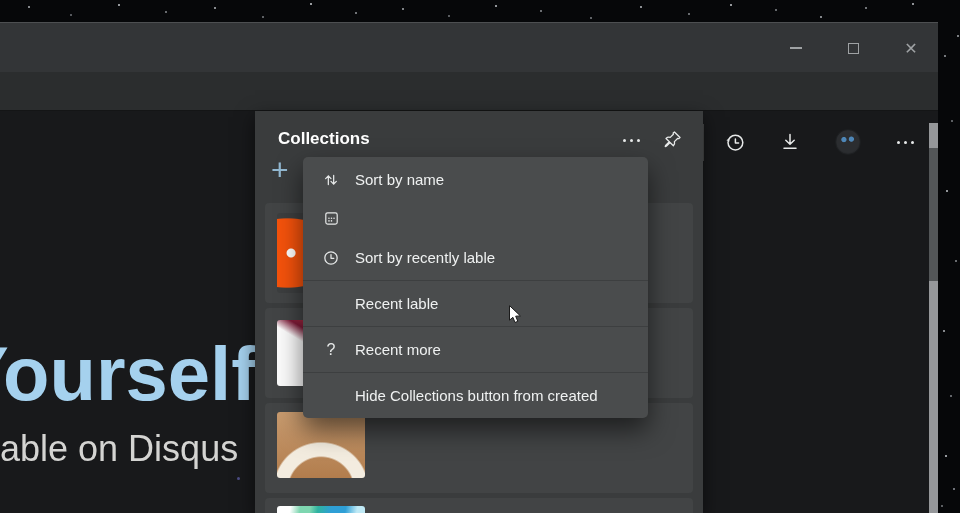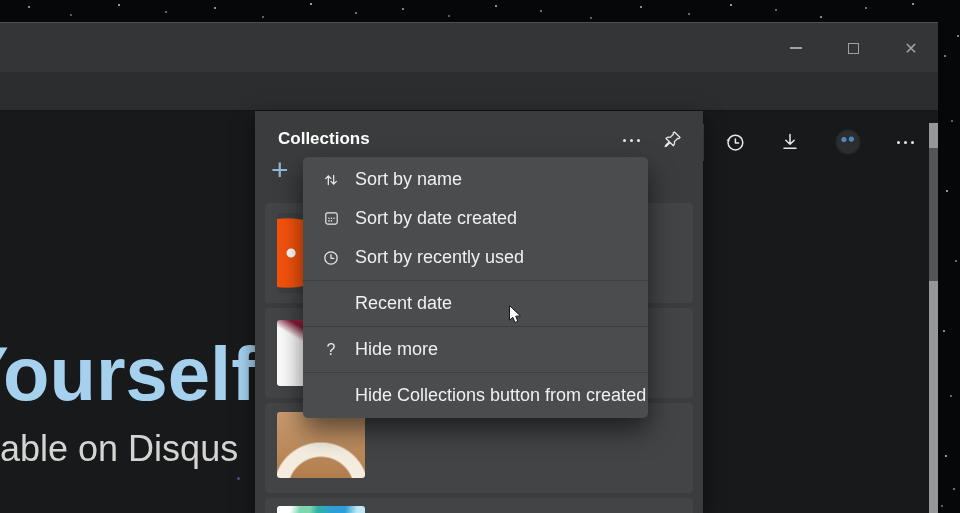--- a/index.html
+++ b/index.html
@@ -71,21 +71,21 @@
     background:radial-gradient(circle at 50% 118%,rgba(0,0,0,0) 36%,#f3ecdf 38% 52%,rgba(243,236,223,0) 54%),
                linear-gradient(180deg,#c89b6f,#b27d4d);}
   .thumb4{top:8px;width:88px;height:60px;
     background:linear-gradient(100deg,#ffffff 0 14%,#7ed6b0 24% 34%,#2fb3a0 42%,#2e9fd6 56% 70%,#bfe9f5 82%);}
   
   .menu{position:absolute;left:303px;top:157px;width:345px;background:#4a4c4d;border-radius:5px;
         padding:3px 0;box-shadow:0 12px 26px rgba(0,0,0,.55);z-index:20;box-sizing:border-box;}
   .mi{height:39px;display:flex;align-items:center;padding-left:16px;}
   .mi-ic{width:24px;display:flex;align-items:center;justify-content:center;margin-right:12px;
          color:#e7e9e9;font-size:16px;}
-  .mi-lb{font-size:18px;color:#eff1f1;}
+  .mi-lb{font-size:15px;color:#eff1f1;}
   .mi.hl{background:#5b5d5e;border-radius:3px;margin:0 3px;padding-left:13px;}
   .msep{height:1px;background:#3d3f40;margin:3px 0;}
   
   .cursor{position:absolute;left:504px;top:303px;z-index:30;}
   .ic-stroke{stroke:#e7e9e9;stroke-width:1.5;fill:none;stroke-linecap:round;stroke-linejoin:round;}
 </style>
 </head>
 <body>
 
 <div id="stage">
@@ -221,40 +221,39 @@
       <span class="mi-ic">
         <svg width="19" height="19" viewBox="0 0 24 24">
           <rect x="4.8" y="5" width="14.4" height="14" rx="2.4" class="ic-stroke"></rect>
           <circle cx="8.8" cy="11.6" r="1" fill="#e7e9e9"></circle>
             <circle cx="12" cy="11.6" r="1" fill="#e7e9e9"></circle>
           <circle cx="15.2" cy="11.6" r="1" fill="#e7e9e9"></circle>
             <circle cx="8.8" cy="15" r="1" fill="#e7e9e9"></circle>
           <circle cx="12" cy="15" r="1" fill="#e7e9e9"></circle>
         </svg>
       </span>
-      <span class="mi-lb">Sort by date created</span>
     </div>
     <div class="mi">
       <span class="mi-ic">
         <svg width="20" height="20" viewBox="0 0 24 24">
           <circle cx="12" cy="12" r="7.4" class="ic-stroke"></circle>
           <path class="ic-stroke" d="M12 7.8 V12.3 H15.4"></path>
         </svg>
       </span>
-      <span class="mi-lb">Sort by recently used</span>
+      <span class="mi-lb">Sort by recently lable</span>
     </div>
     <div class="msep"></div>
     <div class="mi">
       <span class="mi-ic"></span>
-      <span class="mi-lb">Recent date</span>
+      <span class="mi-lb">Recent lable</span>
     </div>
     <div class="msep"></div>
     <div class="mi">
       <span class="mi-ic">?</span>
-      <span class="mi-lb">Hide more</span>
+      <span class="mi-lb">Recent more</span>
     </div>
     <div class="msep"></div>
     <div class="mi">
       <span class="mi-ic"></span>
       <span class="mi-lb">Hide Collections button from created</span>
     </div>
   </div>
 
   <div class="cursor">
     <svg width="22" height="24" viewBox="0 0 22 24">

